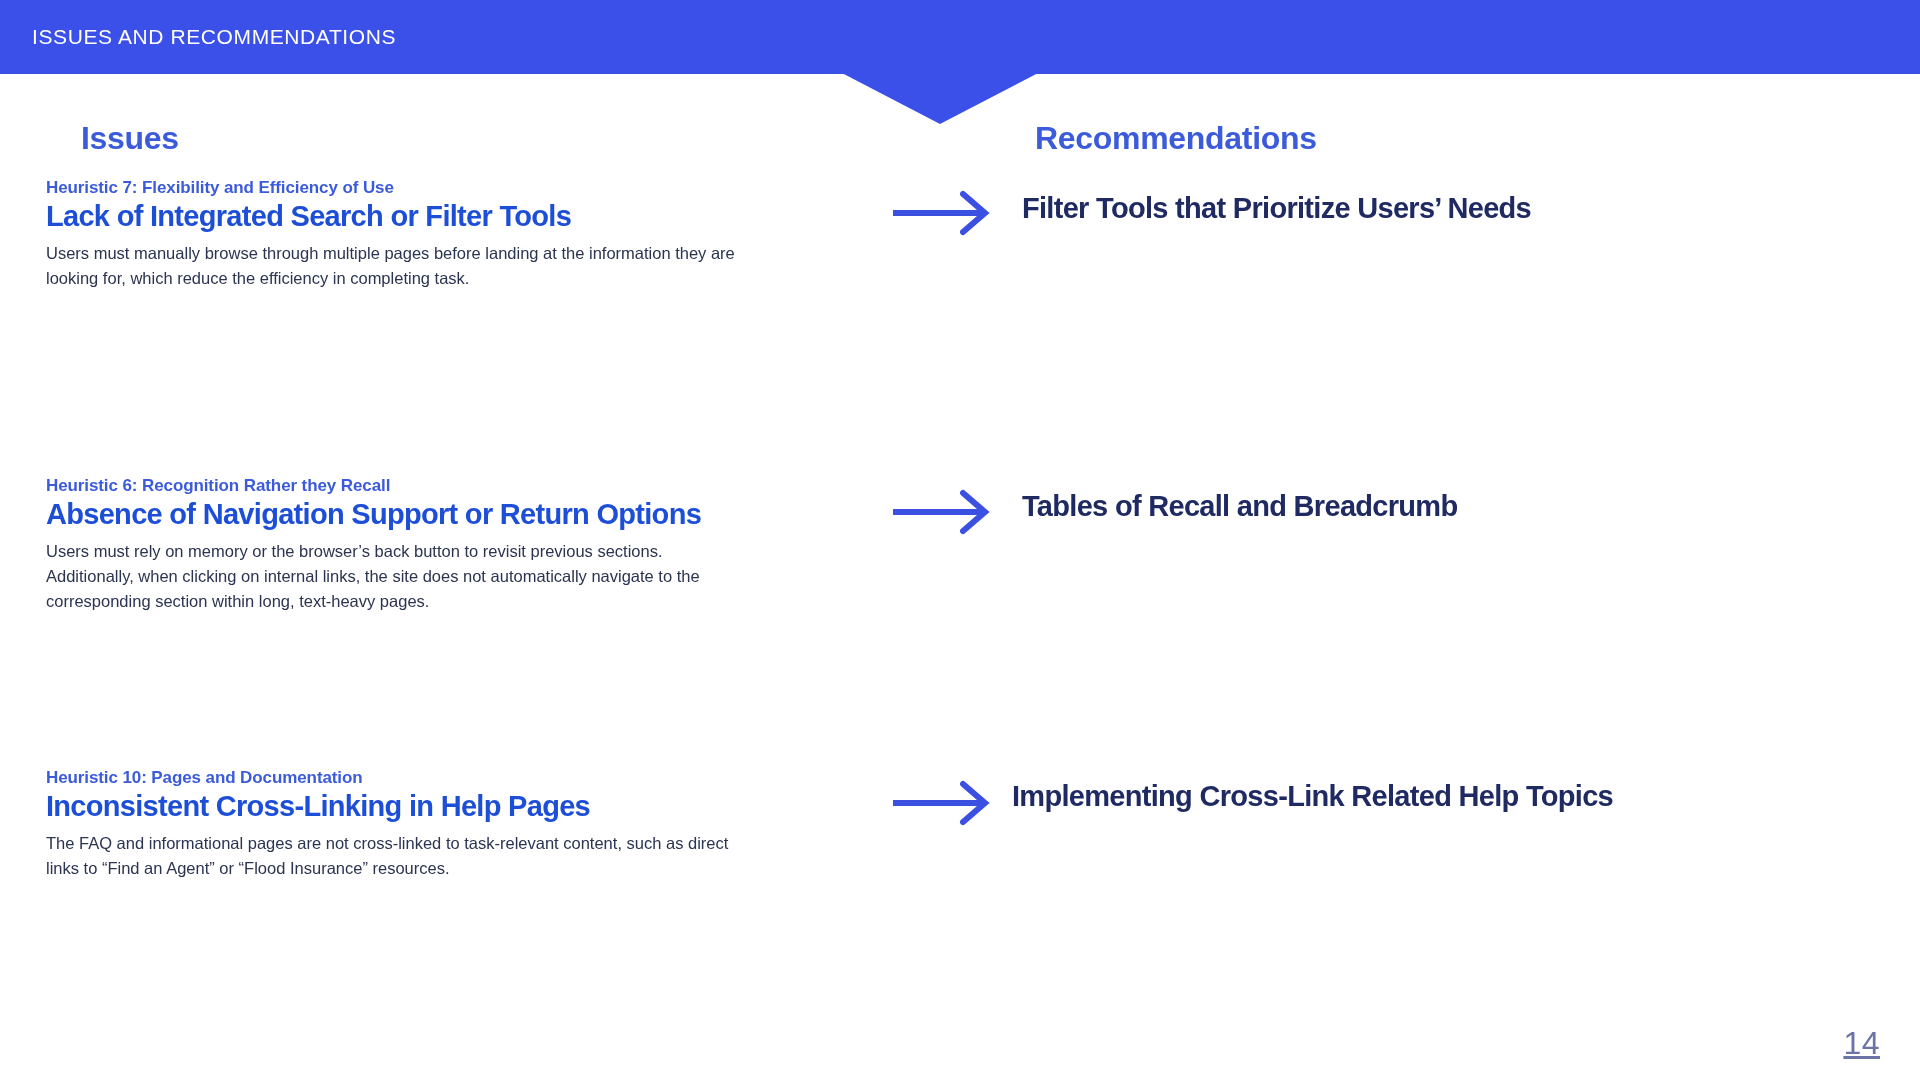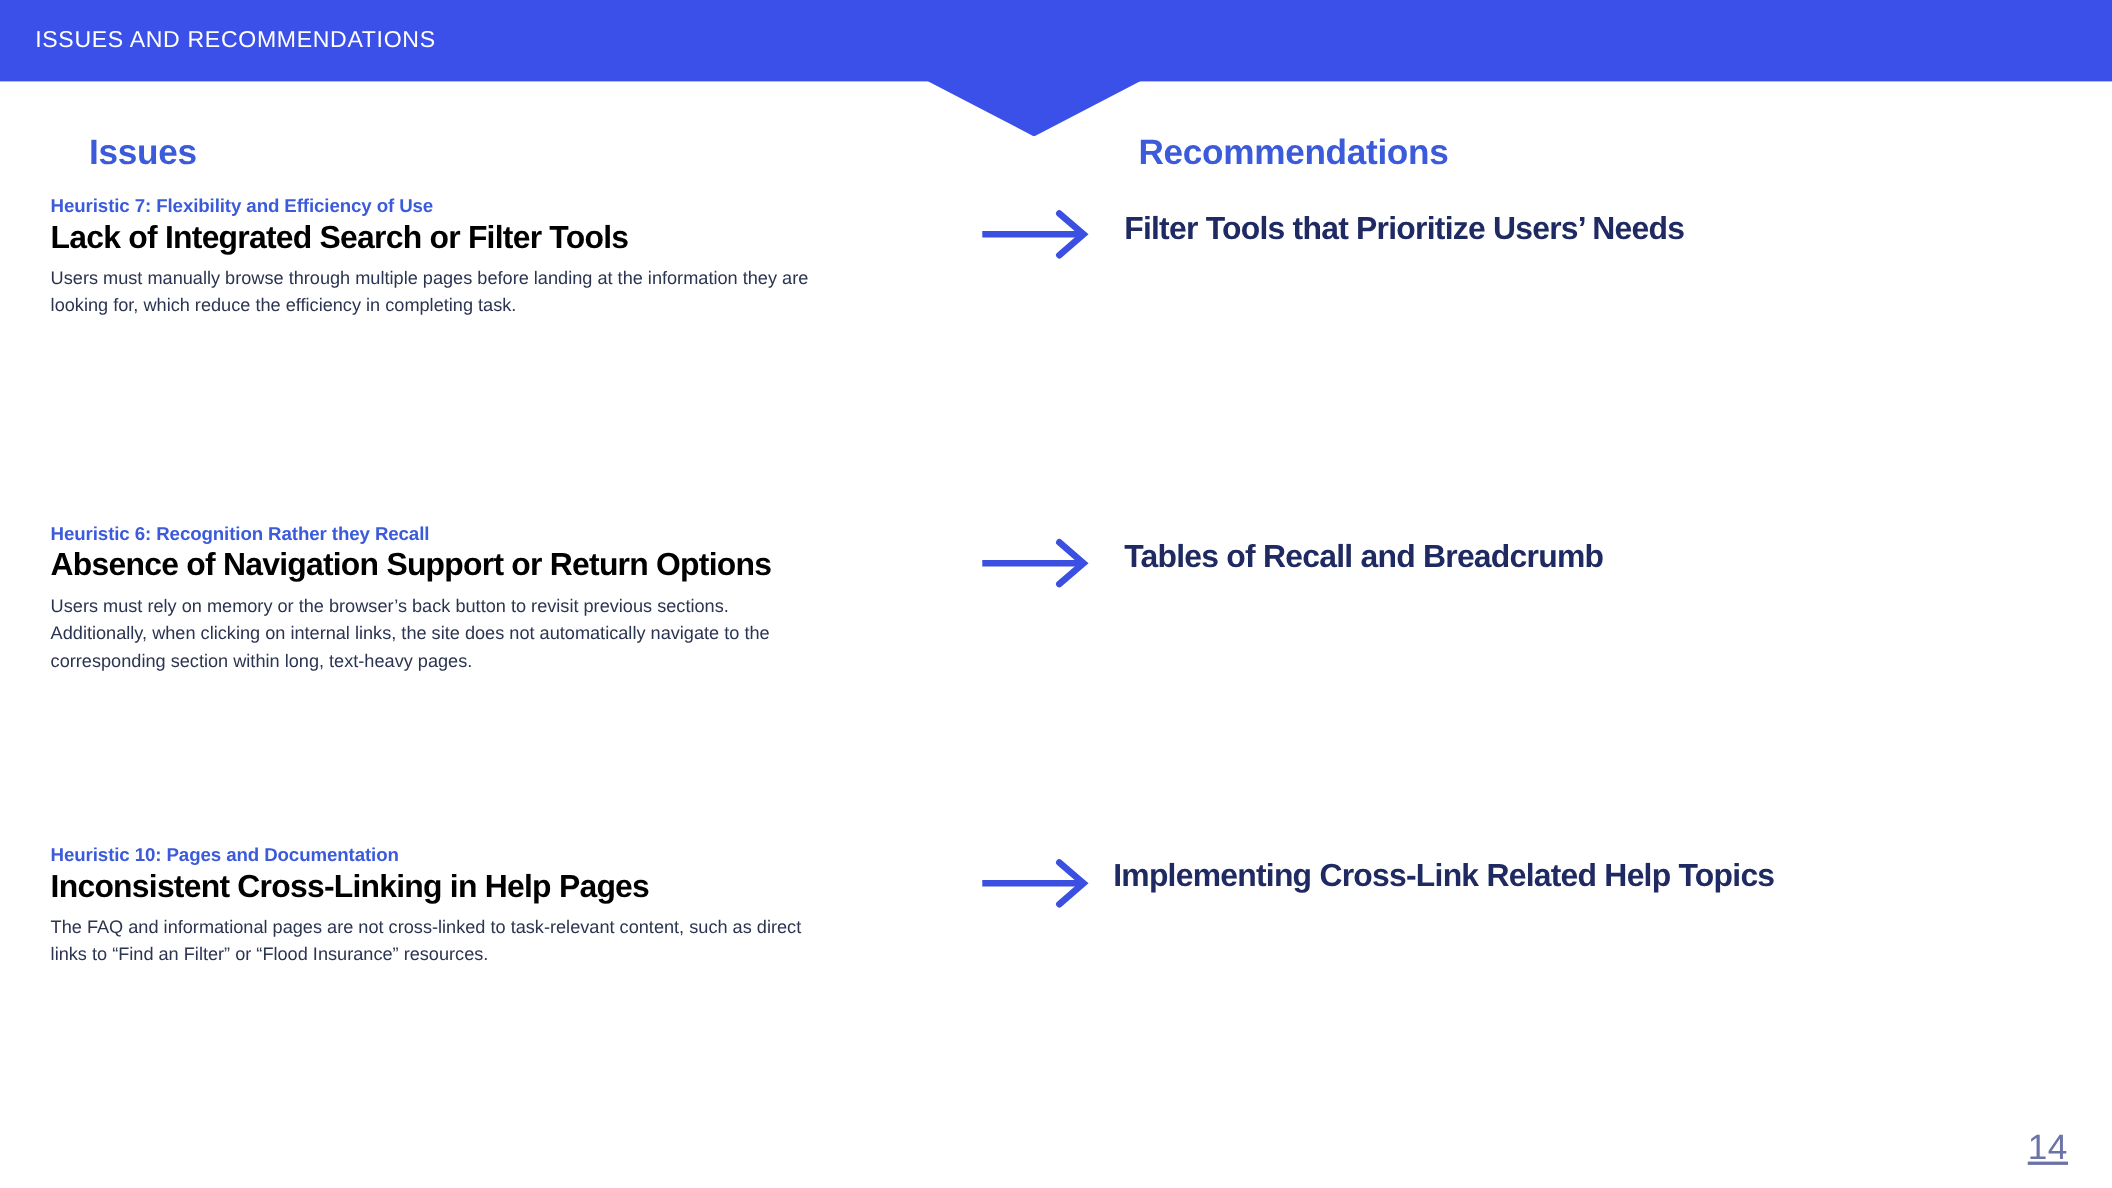--- a/index.html
+++ b/index.html
@@ -78,21 +78,21 @@
     font-size: 17px;
     font-weight: bold;
     color: #3B5BDB;
     letter-spacing: -0.1px;
     margin: 0 0 2px 0;
     white-space: nowrap;
   }
   .issue-title {
     font-size: 29px;
     font-weight: bold;
-    color: #000000;
+    color: #1d4ed8;
     letter-spacing: -0.7px;
     margin: 0 0 8px 0;
     white-space: nowrap;
   }
   .issue-body {
     font-size: 16.5px;
     font-weight: 400;
     color: #2B3450;
     line-height: 1.52;
     margin: 0;
@@ -180,21 +180,21 @@
       <polyline points="73,4 95,23 73,42" fill="none" stroke="#3B4FE0" stroke-width="6" stroke-linecap="round" stroke-linejoin="miter"></polyline>
     </svg>
   </div>
   <div class="reco-text" id="reco-1">Tables of Recall and Breadcrumb</div>
 </div>
 
 <div class="row" id="row-2">
   <div class="issue-block">
     <div class="heuristic-label">Heuristic 10: Pages and Documentation</div>
     <div class="issue-title">Inconsistent Cross-Linking in Help Pages</div>
-    <div class="issue-body">The FAQ and informational pages are not cross-linked to task-relevant content, such as direct links to “Find an Filter” or “Flood Insurance” resources.</div>
+    <div class="issue-body">The FAQ and informational pages are not cross-linked to task-relevant content, such as direct links to “Find an Agent” or “Flood Insurance” resources.</div>
   </div>
   <div class="arrow" id="arrow-2">
     <svg width="110" height="46" viewBox="0 0 110 46" xmlns="http://www.w3.org/2000/svg">
       <line x1="3" y1="23" x2="92" y2="23" stroke="#3B4FE0" stroke-width="6" stroke-linecap="butt"></line>
       <polyline points="73,4 95,23 73,42" fill="none" stroke="#3B4FE0" stroke-width="6" stroke-linecap="round" stroke-linejoin="miter"></polyline>
     </svg>
   </div>
   <div class="reco-text" id="reco-2">Implementing Cross-Link Related Help Topics</div>
 </div>
 

